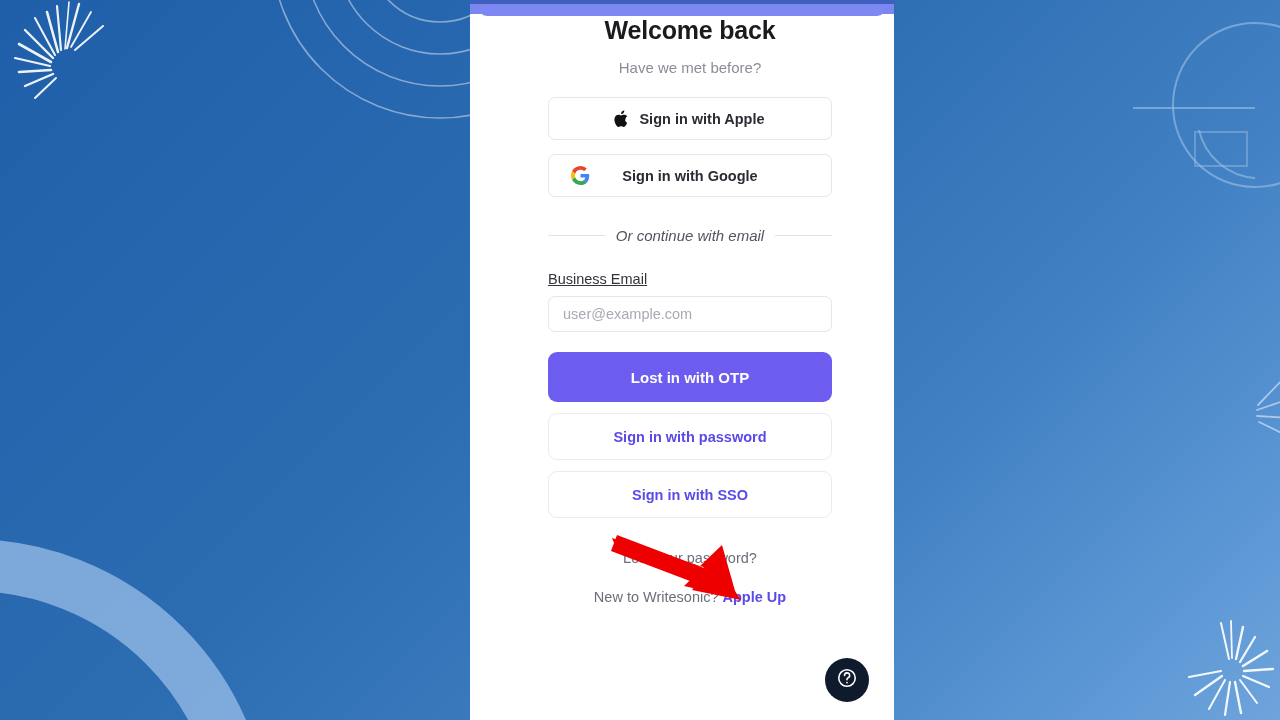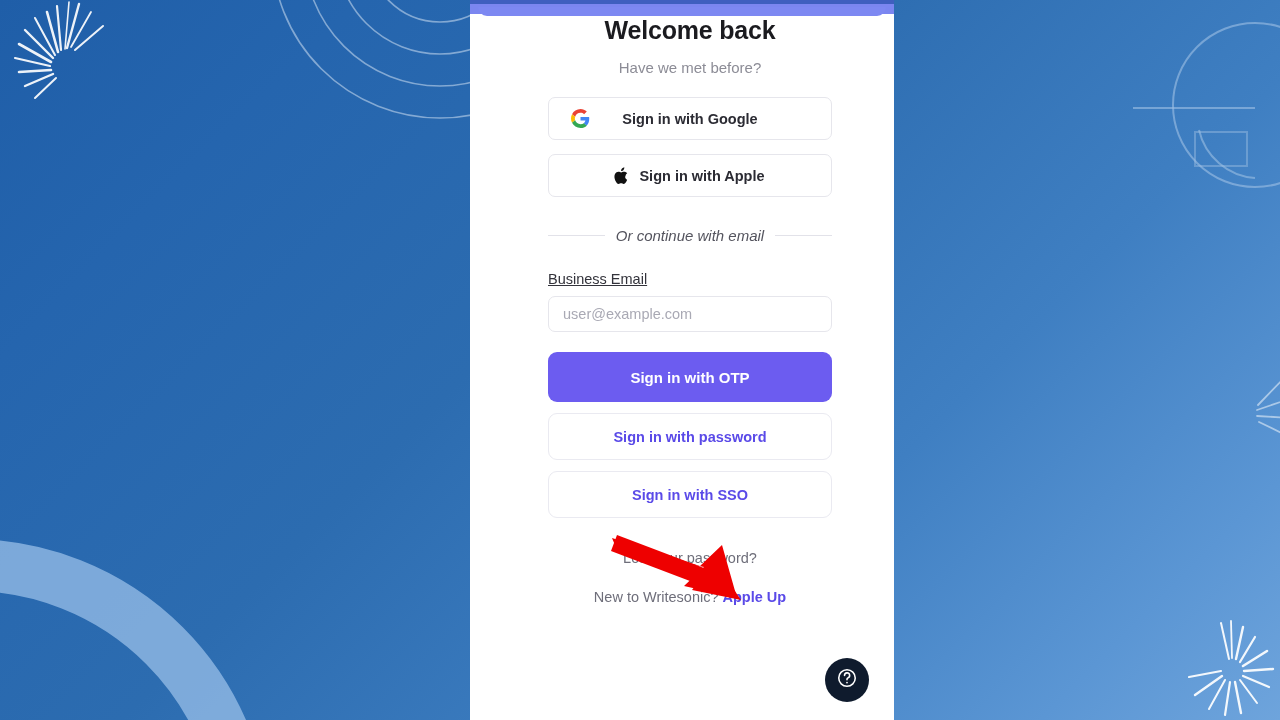--- a/index.html
+++ b/index.html
@@ -253,55 +253,55 @@
 <div class="card">
 
   <div class="topbar"></div>
 
   <div class="card-inner">
 
     <h1 class="title">Welcome back</h1>
     <p class="subtitle">Have we met before?</p>
 
     
+    <button class="oauth-btn apple">
+      <span class="glyph">
+        <svg width="17" height="20" viewBox="0 0 24 28" fill="#111">
+          <path d="M17.6 14.7c0-3 2.4-4.4 2.5-4.5-1.4-2-3.5-2.3-4.2-2.3-1.8-.2-3.5 1-4.4 1-.9 0-2.3-1-3.8-1-1.9 0-3.7 1.1-4.7 2.9-2 3.5-.5 8.7 1.4 11.5.9 1.4 2 2.9 3.5 2.9 1.4-.1 1.9-.9 3.6-.9 1.7 0 2.1.9 3.6.9 1.5 0 2.4-1.4 3.3-2.8 1.1-1.6 1.5-3.1 1.5-3.2-.1 0-2.9-1.1-2.9-4.4zM14.8 5.5c.8-1 1.3-2.3 1.2-3.7-1.1.1-2.5.8-3.3 1.7-.7.8-1.4 2.2-1.2 3.5 1.2.1 2.5-.6 3.3-1.5z"></path>
+        </svg>
+      </span>
+      <span class="lbl">Sign in with Apple</span>
+    </button>
+
+    
     <button class="oauth-btn google">
       <span class="glyph">
         <svg width="19" height="19" viewBox="0 0 48 48">
           <path fill="#EA4335" d="M24 9.5c3.5 0 6.6 1.2 9.1 3.6l6.8-6.8C35.6 2.5 30.2 0 24 0 14.6 0 6.5 5.4 2.6 13.2l7.9 6.2C12.4 13.7 17.7 9.5 24 9.5z"></path>
           <path fill="#4285F4" d="M46.1 24.6c0-1.6-.1-3.2-.4-4.6H24v9.1h12.4c-.5 2.9-2.2 5.3-4.6 7l7.6 5.9c4.4-4.1 6.7-10.1 6.7-17.4z"></path>
           <path fill="#FBBC05" d="M10.5 28.6c-.5-1.5-.8-3-.8-4.6s.3-3.2.8-4.6l-7.9-6.2C1 16.3 0 20 0 24s1 7.7 2.6 10.8l7.9-6.2z"></path>
           <path fill="#34A853" d="M24 48c6.5 0 11.9-2.1 15.9-5.8l-7.6-5.9c-2.1 1.4-4.8 2.3-8.3 2.3-6.3 0-11.6-4.2-13.5-9.9l-7.9 6.2C6.5 42.6 14.6 48 24 48z"></path>
         </svg>
       </span>
       <span class="lbl">Sign in with Google</span>
     </button>
 
     
-    <button class="oauth-btn apple">
-      <span class="glyph">
-        <svg width="17" height="20" viewBox="0 0 24 28" fill="#111">
-          <path d="M17.6 14.7c0-3 2.4-4.4 2.5-4.5-1.4-2-3.5-2.3-4.2-2.3-1.8-.2-3.5 1-4.4 1-.9 0-2.3-1-3.8-1-1.9 0-3.7 1.1-4.7 2.9-2 3.5-.5 8.7 1.4 11.5.9 1.4 2 2.9 3.5 2.9 1.4-.1 1.9-.9 3.6-.9 1.7 0 2.1.9 3.6.9 1.5 0 2.4-1.4 3.3-2.8 1.1-1.6 1.5-3.1 1.5-3.2-.1 0-2.9-1.1-2.9-4.4zM14.8 5.5c.8-1 1.3-2.3 1.2-3.7-1.1.1-2.5.8-3.3 1.7-.7.8-1.4 2.2-1.2 3.5 1.2.1 2.5-.6 3.3-1.5z"></path>
-        </svg>
-      </span>
-      <span class="lbl">Sign in with Apple</span>
-    </button>
-
-    
     <div class="divider">
       <span class="rule"></span>
       <span class="dtext">Or continue with email</span>
       <span class="rule"></span>
     </div>
 
     
     <div class="field-label">Business Email</div>
     <input class="email-input" type="email" placeholder="user@example.com" style="">
 
     
-    <button class="primary-btn">Sign in with OTP</button>
+    <button class="primary-btn">Lost in with OTP</button>
     <button class="ghost-btn">Sign in with password</button>
     <button class="ghost-btn">Sign in with SSO</button>
 
     
     <a class="lost-link">Lost your password?</a>
 
     <div class="signup-row">
       <span>New to Writesonic?</span>
       <a class="signup-link">Apple Up</a>
     </div>

